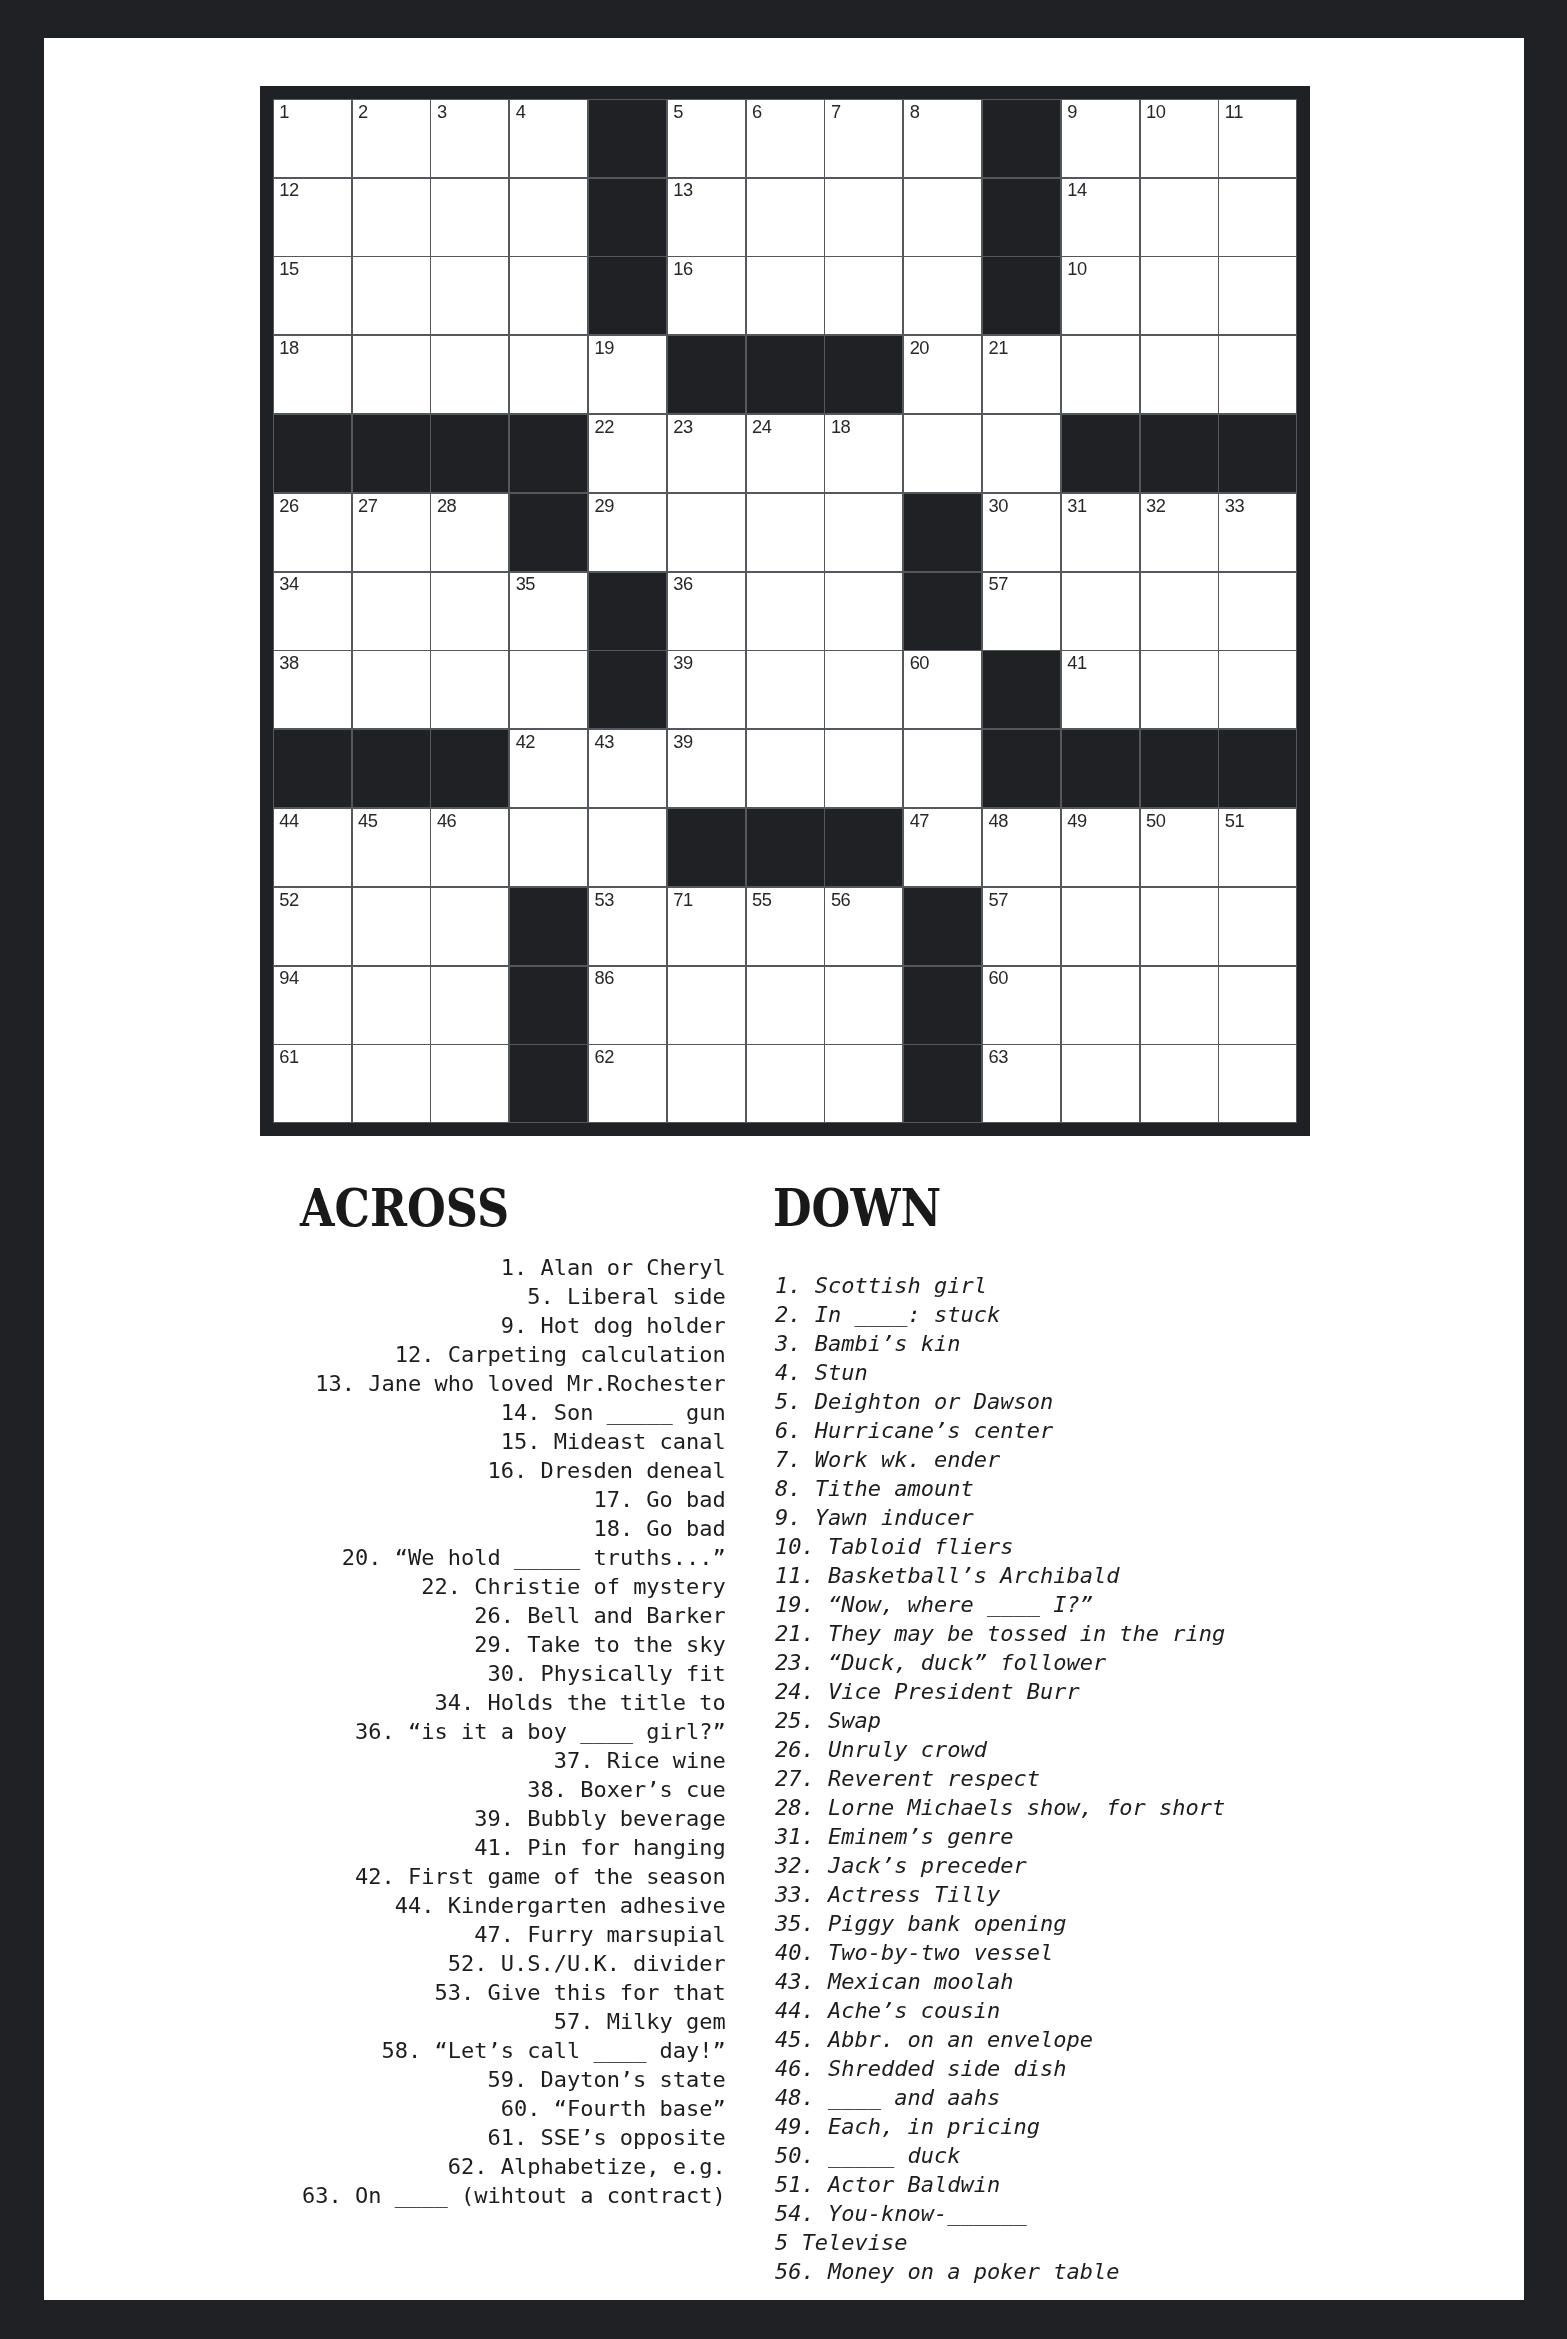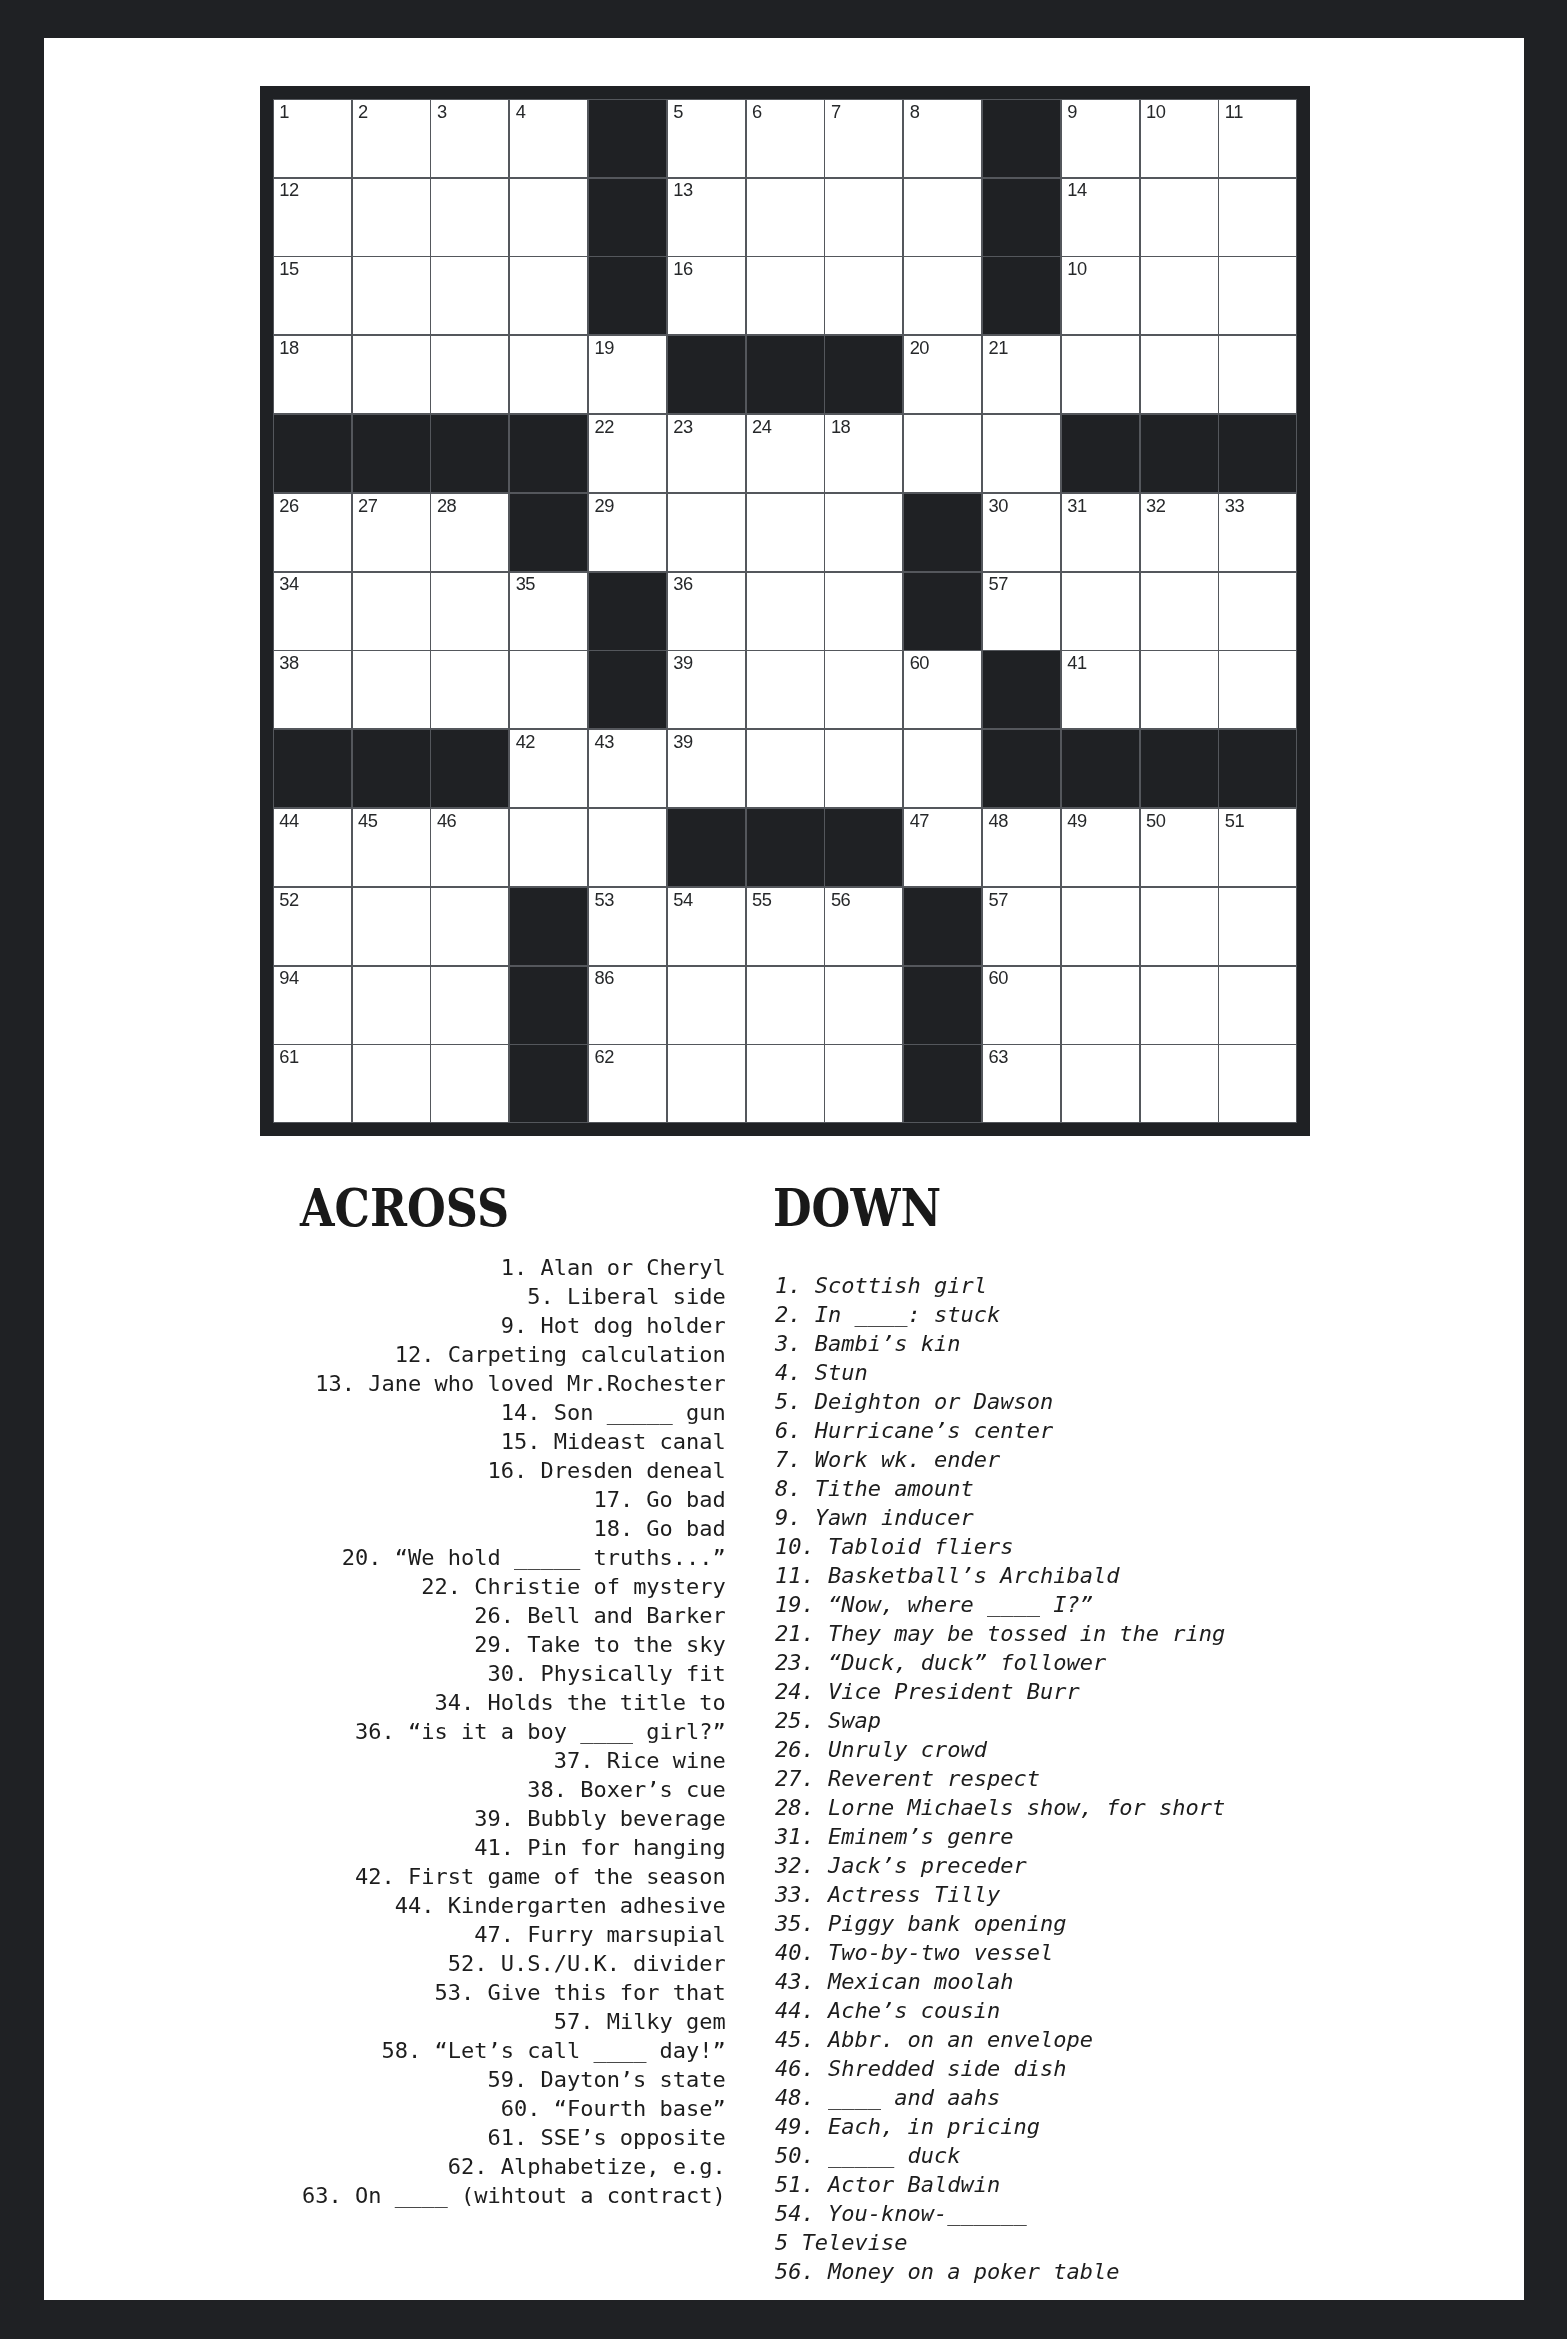--- a/index.html
+++ b/index.html
@@ -307,21 +307,21 @@
       <div class="cell">
         <span class="num">52</span>
       </div>
       <div class="cell"></div>
       <div class="cell"></div>
       <div class="cell black"></div>
       <div class="cell">
         <span class="num">53</span>
       </div>
       <div class="cell">
-        <span class="num">54</span>
+        <span class="num">71</span>
       </div>
       <div class="cell">
         <span class="num">55</span>
       </div>
       <div class="cell">
         <span class="num">56</span>
       </div>
       <div class="cell black"></div>
       <div class="cell">
         <span class="num">57</span>

